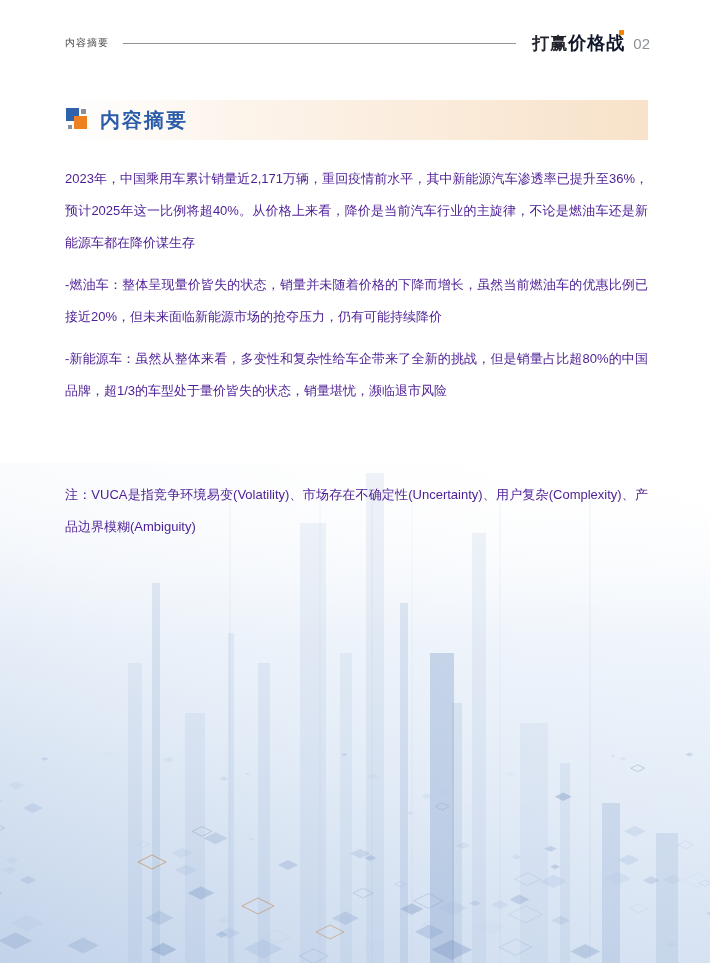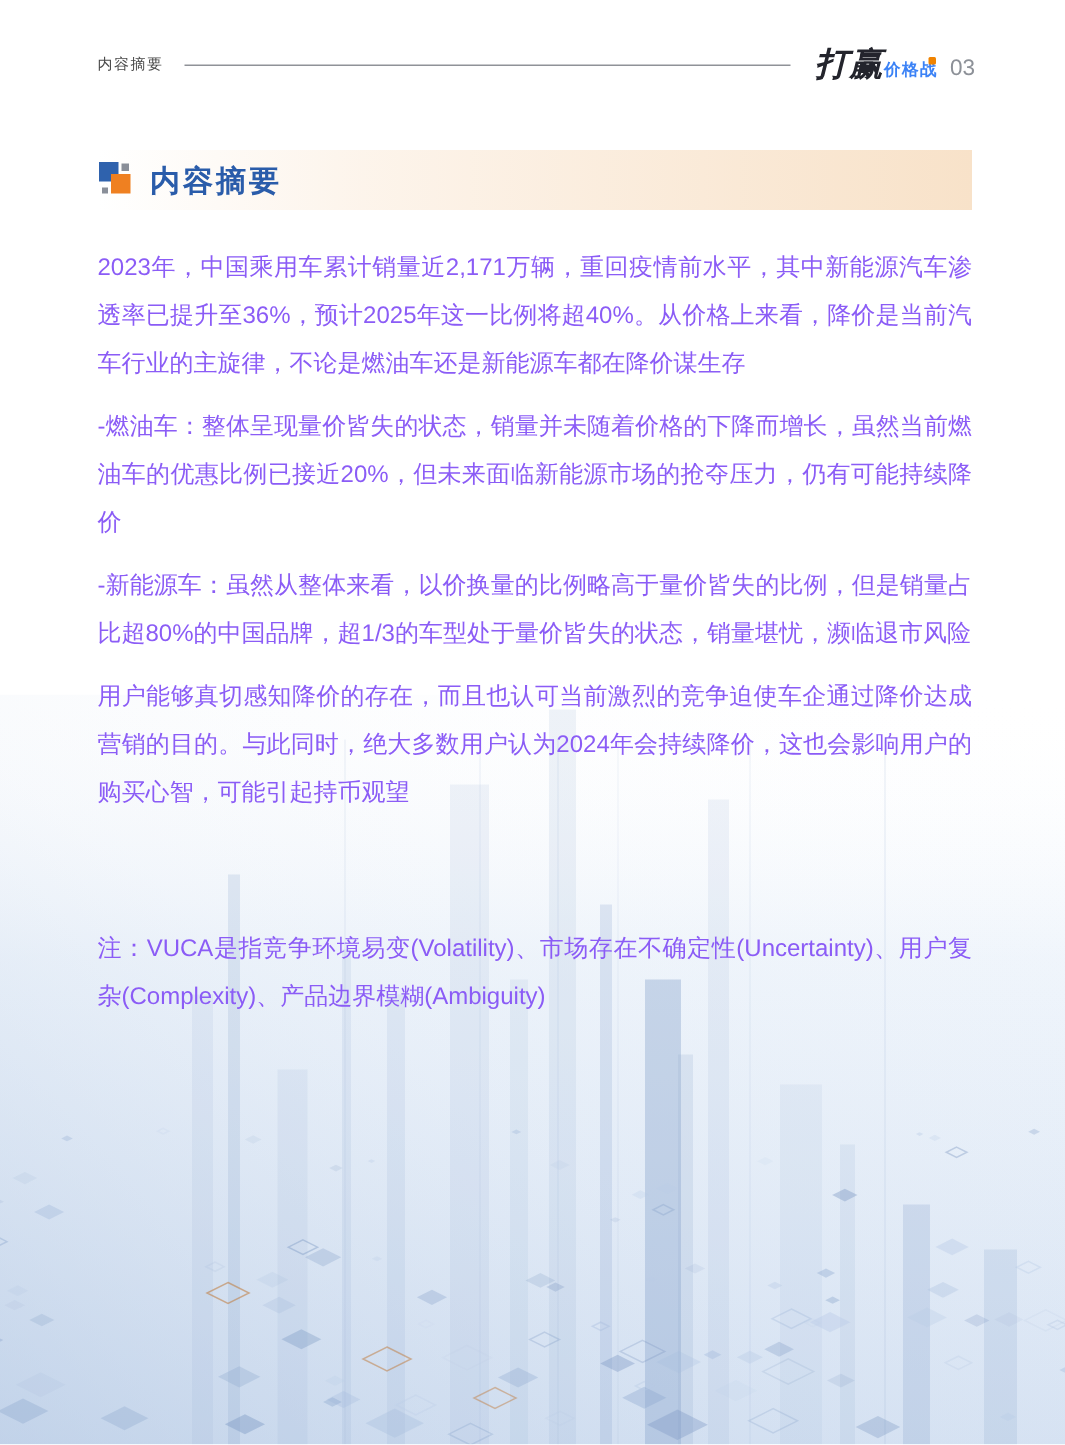--- a/index.html
+++ b/index.html
@@ -11,80 +11,79 @@
   .page{position:absolute;inset:0;}
 
   
   .header{
     position:absolute;left:65px;right:60px;top:32px;height:22px;
     display:flex;align-items:center;z-index:3;
   }
   .header-label{font-size:10px;color:#4a4a4a;white-space:nowrap;letter-spacing:1px;}
   .header-line{flex:1;height:1px;background:#8f9298;margin:0 16px 0 14px;}
   .brand{display:flex;align-items:baseline;white-space:nowrap;}
-  .brand-dark{font-size:22px;font-weight:bold;color:#23242c;letter-spacing:1px;font-style:italic;}
-  .brand-blue{font-size:11px;font-weight:bold;color:#3b82f6;letter-spacing:1px;position:relative;}
+  .brand-dark{font-size:17px;font-weight:bold;color:#23242c;letter-spacing:1px;}
+  .brand-blue{font-size:18px;font-weight:bold;color:#0f172a;letter-spacing:1px;position:relative;}
   .brand-blue::after{
     content:"";position:absolute;top:-1px;right:1px;width:5px;height:5px;
     background:#f08300;border-radius:1px;
   }
   .page-num{font-size:15px;color:#8d9198;margin-left:8px;font-weight:normal;}
 
   
   .title-bar{
     position:absolute;left:65px;top:100px;width:583px;height:40px;
     display:flex;align-items:center;z-index:3;
     background:linear-gradient(90deg, rgba(250,231,211,0) 0%, rgba(250,231,211,0.45) 30%, #f8e2c9 100%);
   }
   .title-icon{width:26px;height:28px;flex:0 0 26px;}
   .title-text{margin-left:9px;font-size:20px;font-weight:bold;color:#2a5caa;letter-spacing:2px;}
 
   
   .content{position:absolute;left:65px;width:583px;top:163px;z-index:2;}
   .content p{
-    margin:0 0 10px 0;font-size:16px;line-height:32px;color:#8b5cf6;
+    margin:0 0 10px 0;font-size:13px;line-height:32px;color:#4c1d95;
     text-align:justify;word-break:break-all;
   }
   .content p.note{margin-top:72px;}
 
   
   .bg{position:absolute;left:0;bottom:0;width:710px;height:500px;z-index:1;pointer-events:none;}
 </style>
 </head>
 <body>
 
 <div class="page">
 
   <div class="header">
     <span class="header-label">内容摘要</span>
     <span class="header-line"></span>
     <span class="brand">
       <span class="brand-dark">打赢</span>
       <span class="brand-blue">价格战</span>
-      <span class="page-num">03</span>
+      <span class="page-num">02</span>
     </span>
   </div>
 
   <div class="title-bar">
     <span class="title-icon">
       <svg width="26" height="28" viewBox="0 0 26 28" xmlns="http://www.w3.org/2000/svg">
         <rect x="1" y="2" width="13" height="13" fill="#2f62ad"></rect>
         <rect x="16" y="3" width="5" height="5" fill="#8a8f99"></rect>
         <rect x="3" y="19" width="4" height="4" fill="#8a8f99"></rect>
         <rect x="9" y="10" width="13" height="13" fill="#ef8021"></rect>
       </svg>
     </span>
     <span class="title-text">内容摘要</span>
   </div>
 
   <div class="content">
     <p>2023年，中国乘用车累计销量近2,171万辆，重回疫情前水平，其中新能源汽车渗透率已提升至36%，预计2025年这一比例将超40%。从价格上来看，降价是当前汽车行业的主旋律，不论是燃油车还是新能源车都在降价谋生存</p>
     <p>-燃油车：整体呈现量价皆失的状态，销量并未随着价格的下降而增长，虽然当前燃油车的优惠比例已接近20%，但未来面临新能源市场的抢夺压力，仍有可能持续降价</p>
-    <p>-新能源车：虽然从整体来看，以价换量的比例略高于量价皆失的比例，但是销量占比超80%的中国品牌，超1/3的车型处于量价皆失的状态，销量堪忧，濒临退市风险</p>
-    <p>用户能够真切感知降价的存在，而且也认可当前激烈的竞争迫使车企通过降价达成营销的目的。与此同时，绝大多数用户认为2024年会持续降价，这也会影响用户的购买心智，可能引起持币观望</p>
+    <p>-新能源车：虽然从整体来看，多变性和复杂性给车企带来了全新的挑战，但是销量占比超80%的中国品牌，超1/3的车型处于量价皆失的状态，销量堪忧，濒临退市风险</p>
     <p class="note">注：VUCA是指竞争环境易变(Volatility)、市场存在不确定性(Uncertainty)、用户复杂(Complexity)、产品边界模糊(Ambiguity)</p>
   </div>
 
   <div class="bg">
     <svg id="bg-svg" width="710" height="500" viewBox="0 0 710 500" xmlns="http://www.w3.org/2000/svg">
       <defs>
         <linearGradient id="skyGrad" x1="0" y1="0" x2="0" y2="1">
           <stop offset="0" stop-color="#ffffff" stop-opacity="0"></stop>
           <stop offset="0.35" stop-color="#eef4fb" stop-opacity="0.9"></stop>
           <stop offset="1" stop-color="#d7e3f3" stop-opacity="1"></stop>

